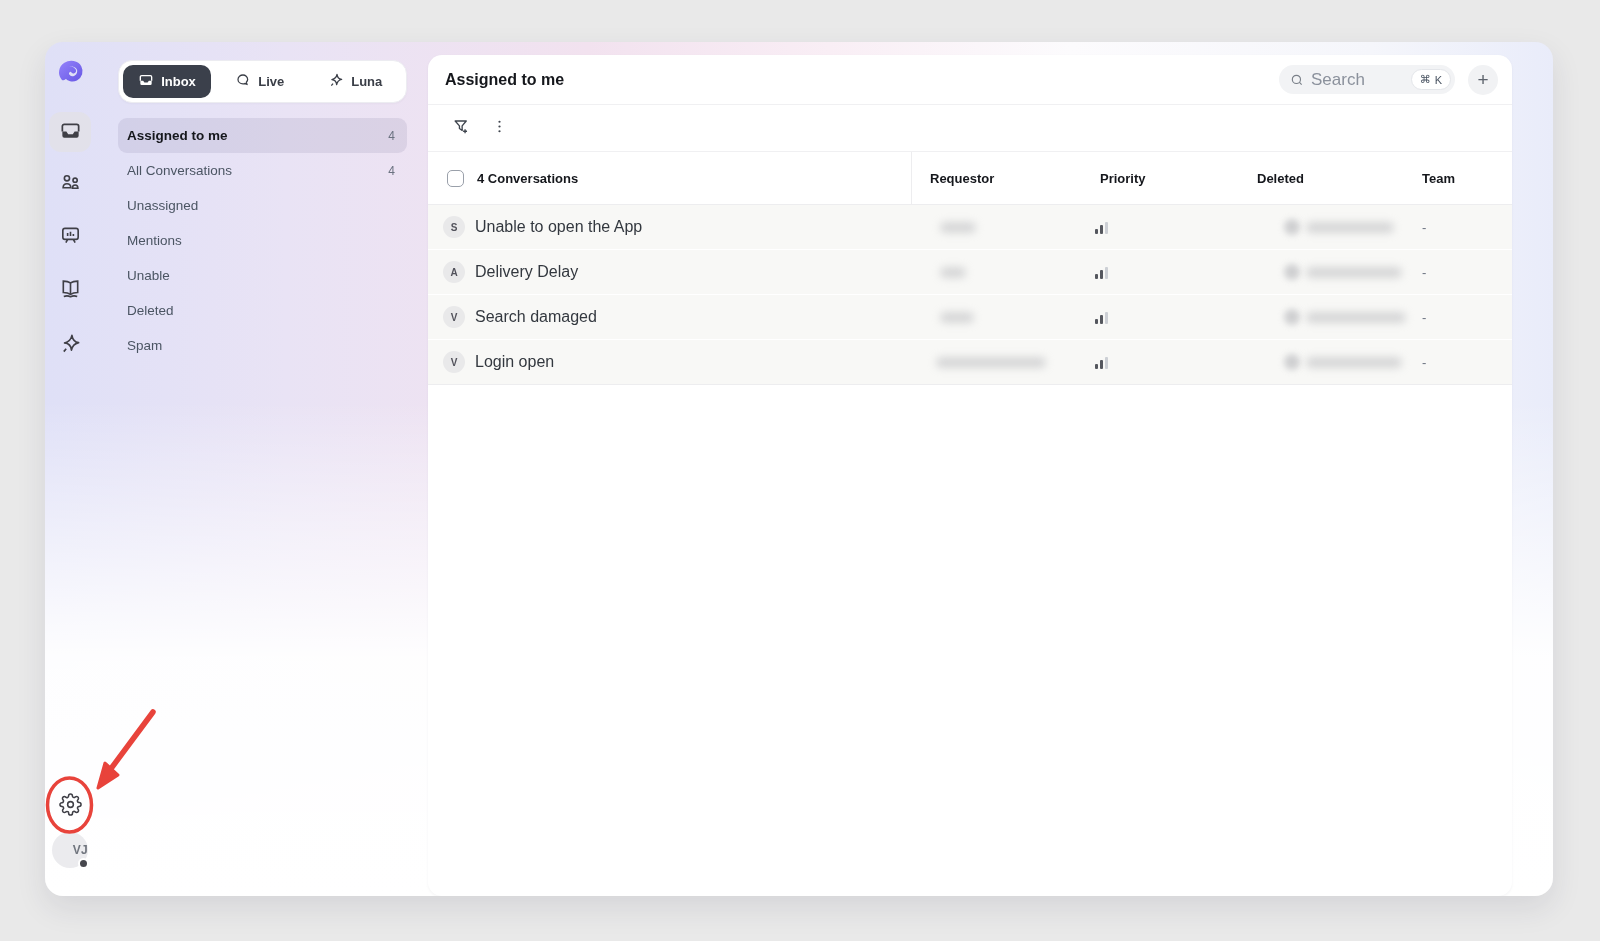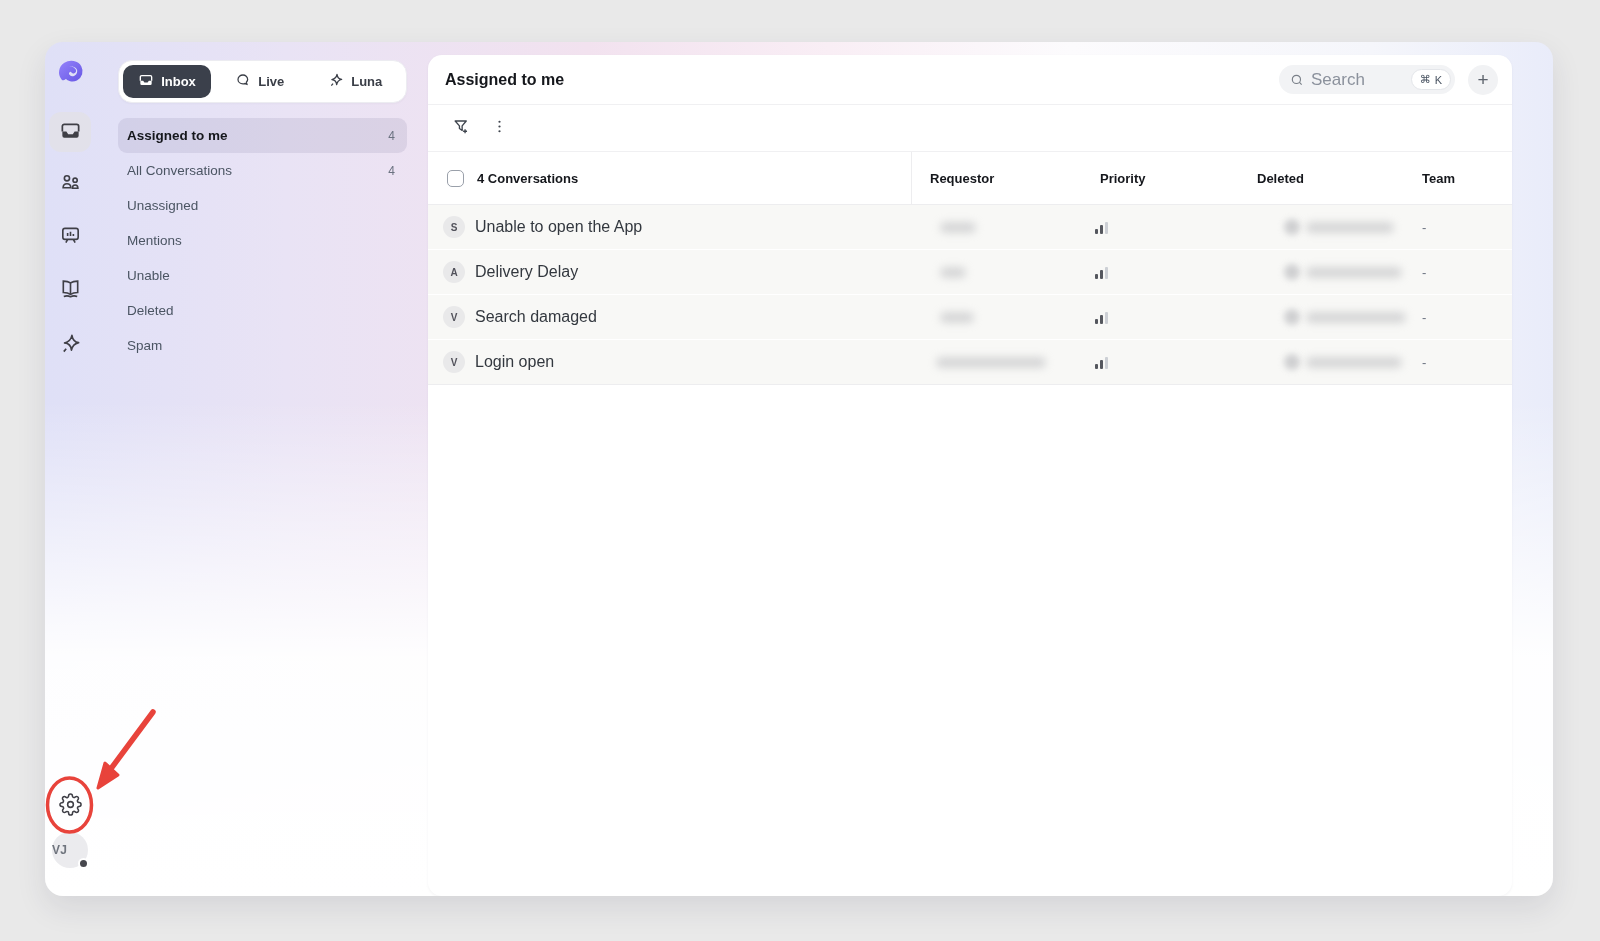--- a/index.html
+++ b/index.html
@@ -29,21 +29,21 @@
   .logo-wrap { position:absolute; left:10px; top:14px; width:32px; height:32px; }
   .rail-btn {
     position:absolute; left:4px; width:42px; height:40px; border-radius:12px;
     display:flex; align-items:center; justify-content:center; cursor:pointer;
     color:#3f3f46;
   }
   .rail-btn.active { background:#e2e1ea; }
   .rail-btn svg { width:23px; height:23px; }
   .rail-avatar {
     position:absolute; left:7px; top:790px; width:36px; height:36px; border-radius:50%;
-    background:#ebebee; display:flex; align-items:center; justify-content:flex-start;
+    background:#ebebee; display:flex; align-items:center; justify-content:flex-end;
     font-size:12px; font-weight:600; color:#70757e; letter-spacing:.3px;
   }
   .status-dot {
     position:absolute; right:-1px; bottom:-1px; width:11px; height:11px; border-radius:50%;
     background:#46474d; border:2px solid #ffffff;
   }
 
   
   .sidebar { position:absolute; left:51px; top:0; width:332px; height:100%; }
   .tabs {

